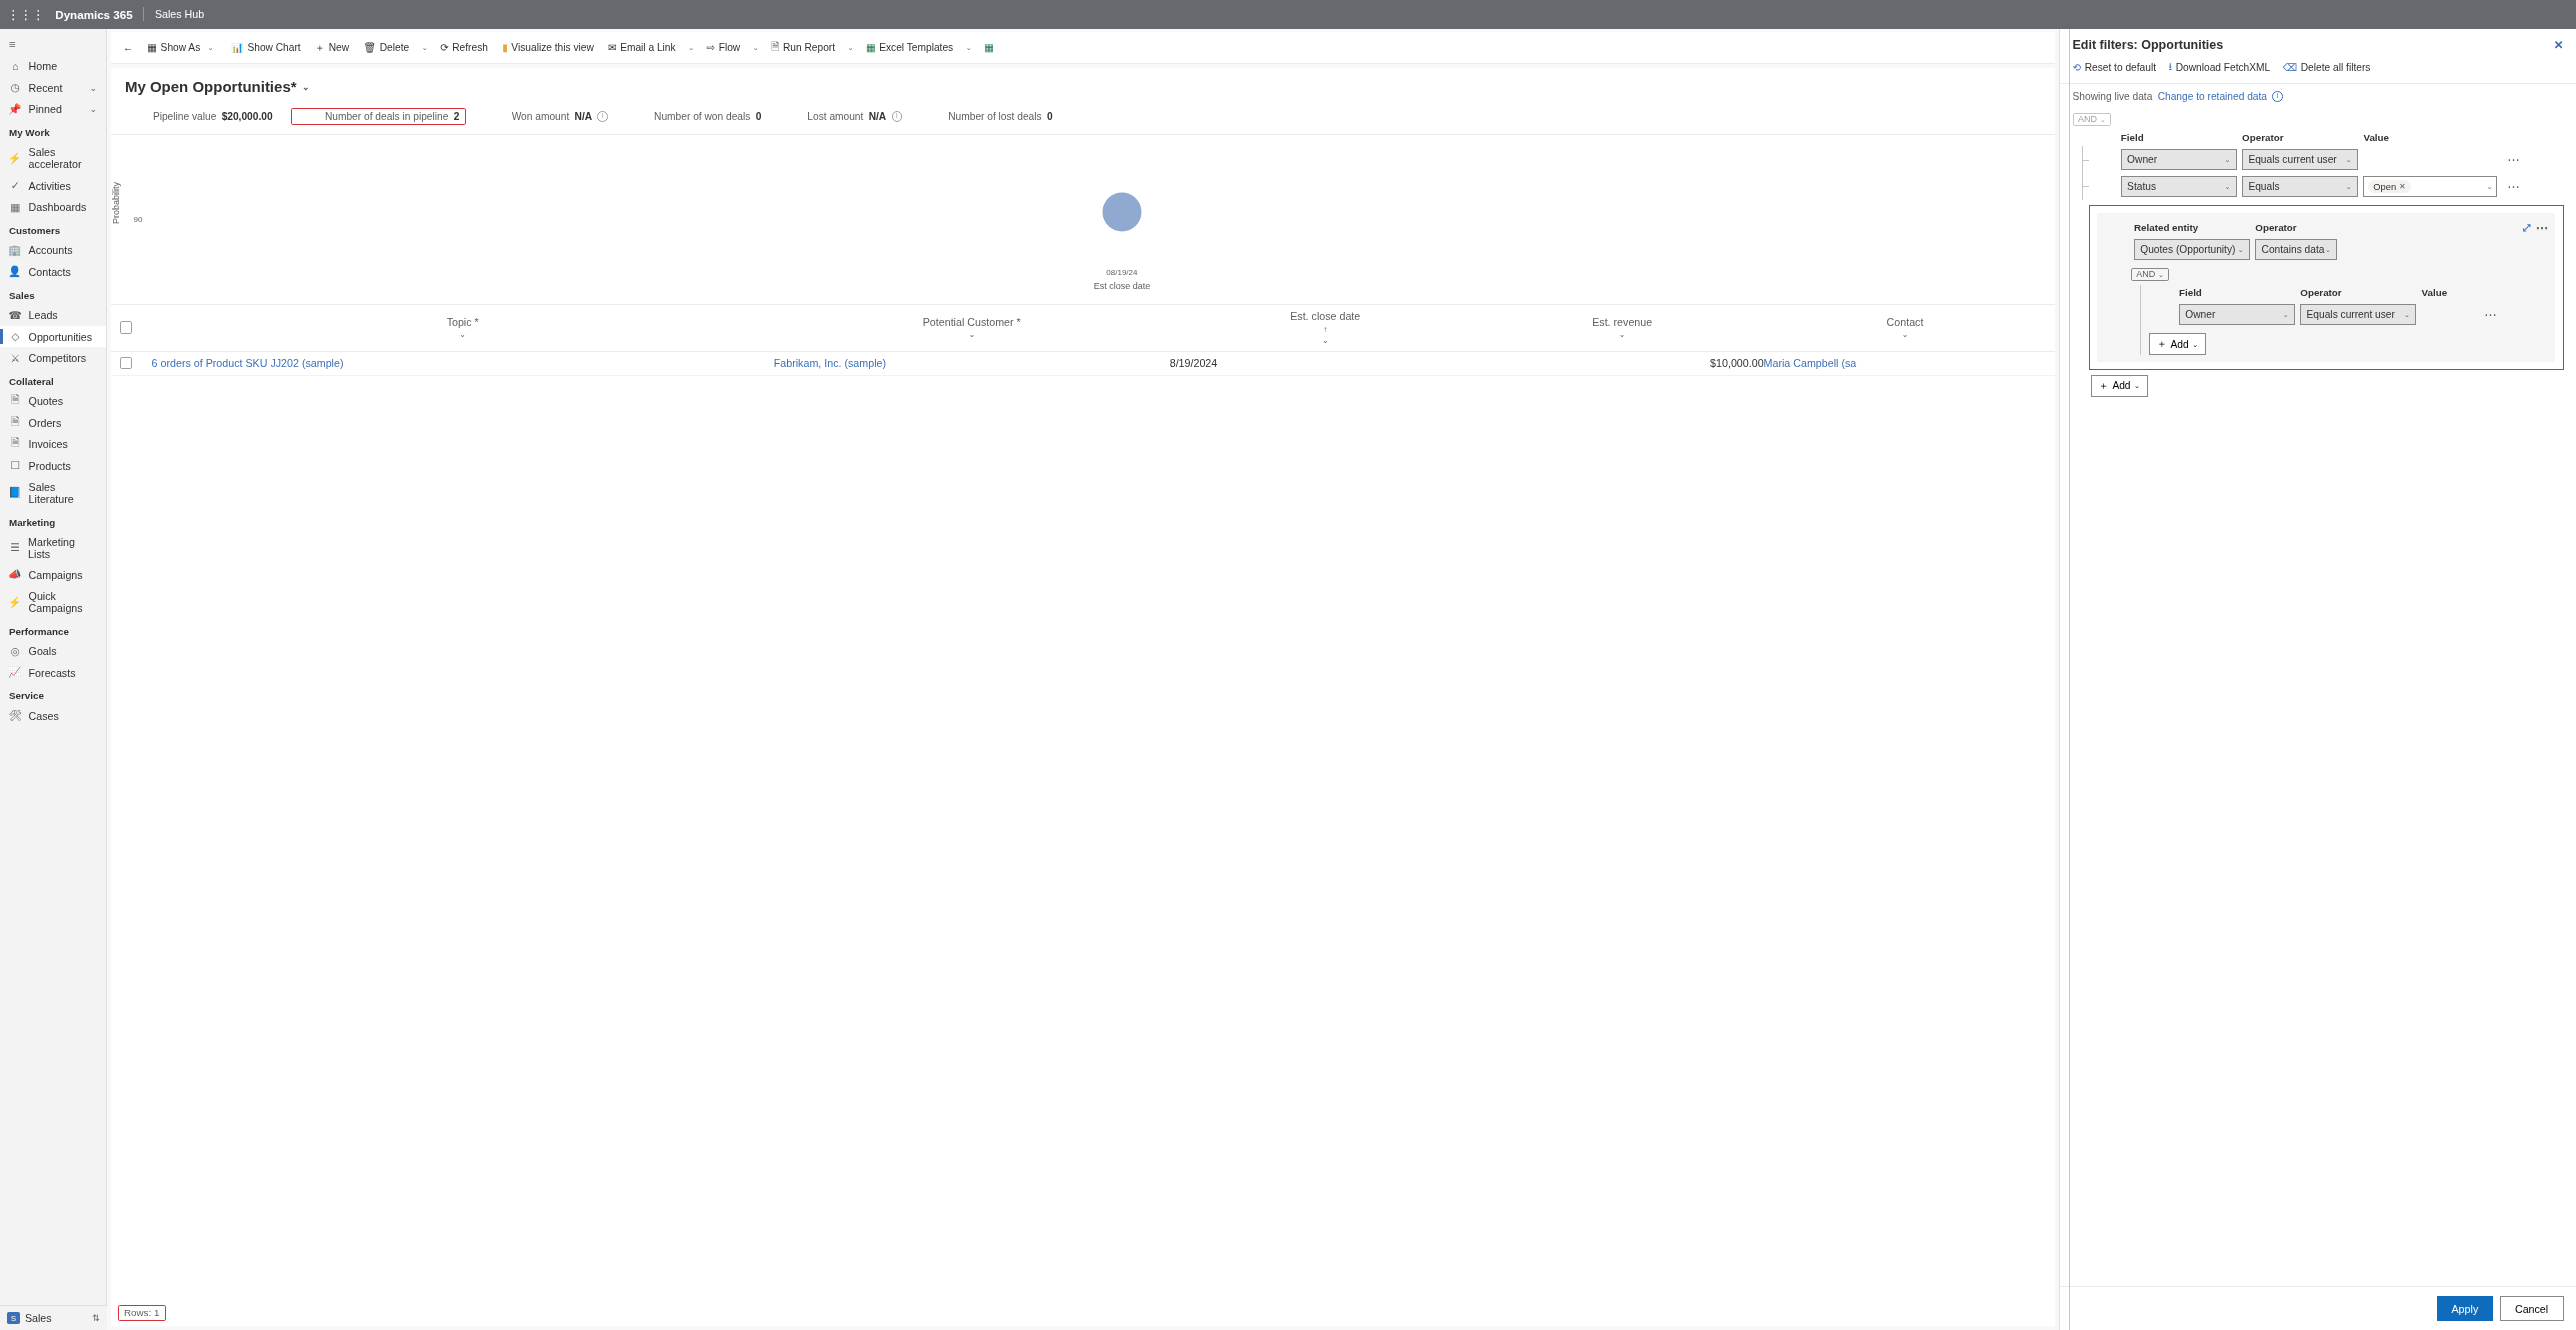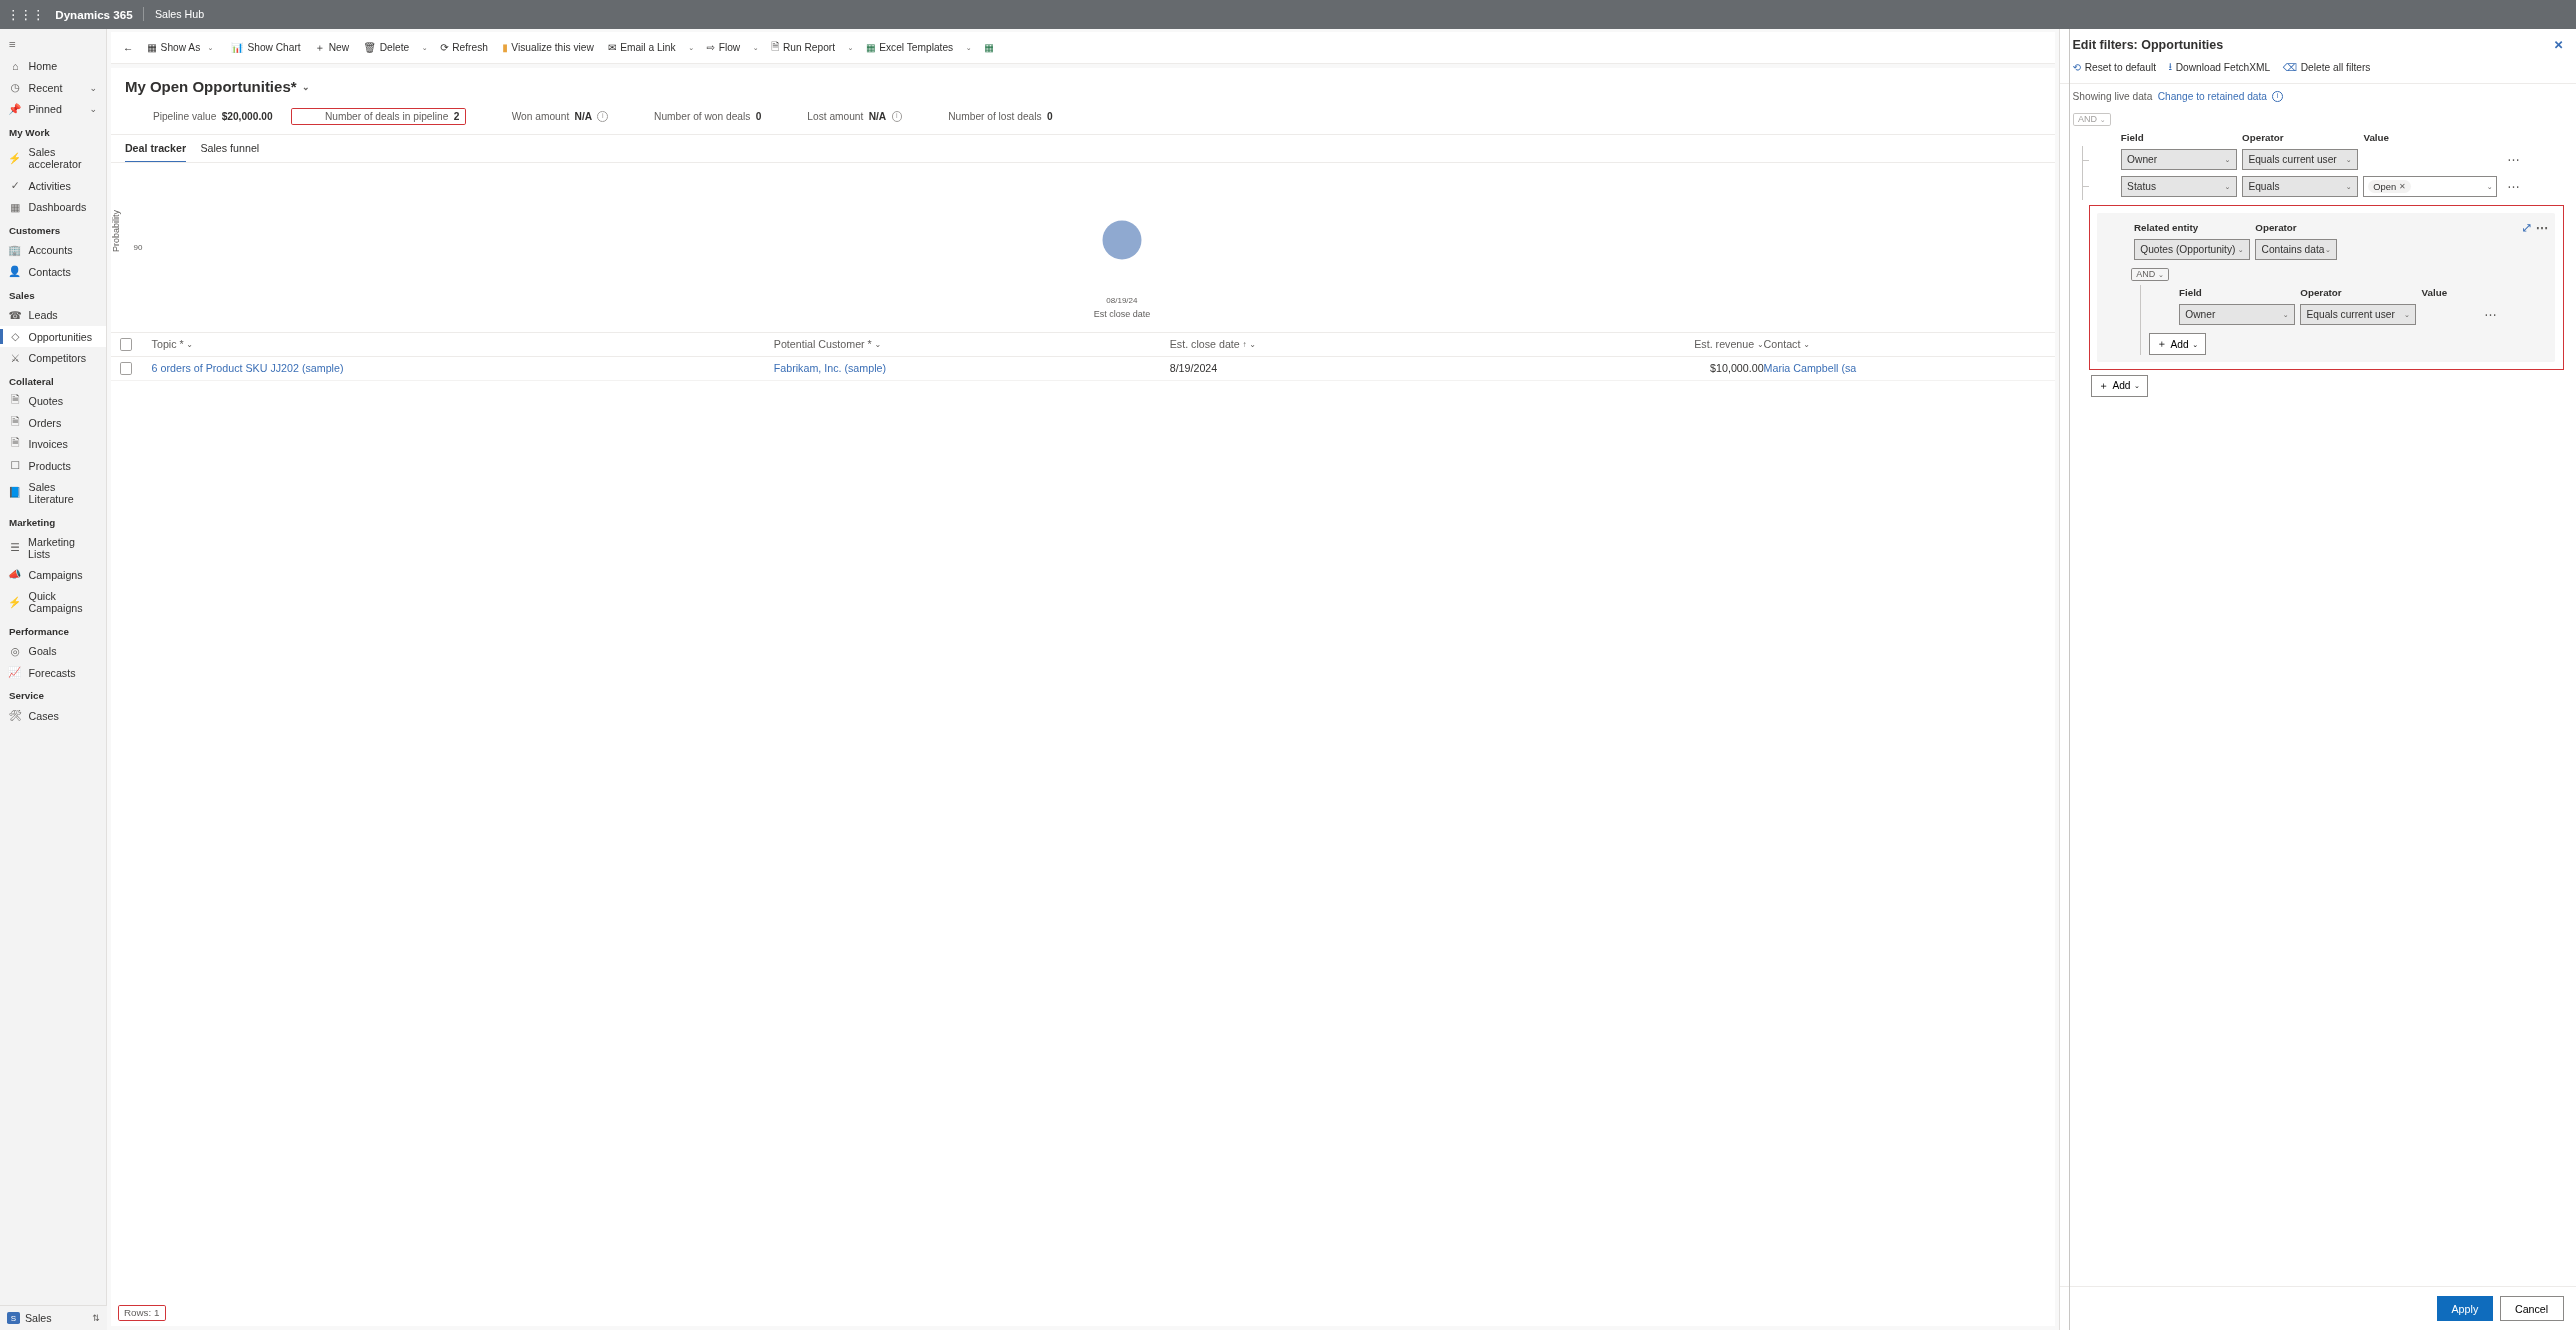--- a/index.html
+++ b/index.html
@@ -42,21 +42,21 @@
 .chart-ylabel { position: absolute; left: 5.3px; top: 50%; transform: rotate(-90deg); transform-origin: left; font-size: 9px; color: #605e5c; }
 .chart-tick { position: absolute; left: 23px; top: 50%; font-size: 8px; color: #605e5c; transform: translateY(-50%); }
 .chart-bubble { position: absolute; left: 52%; top: 46%; width: 39px; height: 39px; border-radius: 50%; background: #8fa9d0; transform: translate(-50%,-50%); }
 .chart-xdate { position: absolute; left: 52%; bottom: 27px; transform: translateX(-50%); font-size: 8px; color: #605e5c; }
 .chart-xlabel { position: absolute; left: 52%; bottom: 12.5px; transform: translateX(-50%); font-size: 9px; color: #605e5c; }
 .legend { padding: 1.8px 14.3px 7.1px; display: flex; align-items: center; gap: 5.3px; font-size: 9.4px; color: #605e5c; }
 .legend .dot { width: 7.1px; height: 7.1px; border-radius: 50%; background: #8fa9d0; }
 .grid { border-top: 0.9px solid #edebe9; }
 .grid-header, .grid-row { display: grid; grid-template-columns: 32px 2.2fr 1.4fr 1.1fr 1fr 1fr; align-items: center; padding: 5.3px 9px; font-size: 10.7px; }
 .grid-header { color: #605e5c; border-bottom: 0.9px solid #edebe9; }
-.grid-header .col { display: flex; align-items: center; gap: 2.7px; cursor: pointer; }
+.grid-header .col { display: flex; align-items: center; gap: 2.7px; cursor: pointer; flex-direction: column; }
 .grid-row { border-bottom: 0.9px solid #f3f2f1; }
 .grid .chk { width: 12.5px; height: 12.5px; border: 0.9px solid #a19f9d; border-radius: 1.8px; display: inline-block; }
 .link { color: #3b6fb6; cursor: pointer; }
 .rows-footer { position: absolute; left: 7.1px; bottom: 5.3px; font-size: 9.8px; color: #605e5c; border: 1.3px solid #d13438; padding: 1.8px 5.3px; border-radius: 1.8px; }
 
 
 .filter-panel { width: 517px; background: #fff; border-left: 0.9px solid #e1dfdd; display: flex; flex-direction: column; height: 100%; position: relative; }
 .filter-panel .fp-head { padding: 9px 12.5px 5.3px; border-bottom: 0.9px solid #edebe9; }
 .fp-title { font-size: 12.5px; font-weight: 600; display: flex; align-items: center; }
 .fp-close { margin-left: auto; color: #3b6fb6; cursor: pointer; font-size: 11.6px; }
@@ -309,24 +309,20 @@
             <span class="lbl">Lost amount</span>
             <span class="val">N/A</span>
             <span class="info">i</span>
           </div>
         <div class="metric">
             <span class="lbl">Number of lost deals</span>
             <span class="val">0</span>
           </div>
       </div>
 
-      <div class="tabs">
-        <div class="tab active">Deal tracker</div>
-        <div class="tab">Sales funnel</div>
-      </div>
 
       <div class="chart-area">
         <div class="chart-ylabel">Probability</div>
         <div class="chart-tick">90</div>
         <div class="chart-bubble"></div>
         <div class="chart-xdate">08/19/24</div>
         <div class="chart-xlabel">Est close date</div>
       </div>
 
       <div class="grid">

